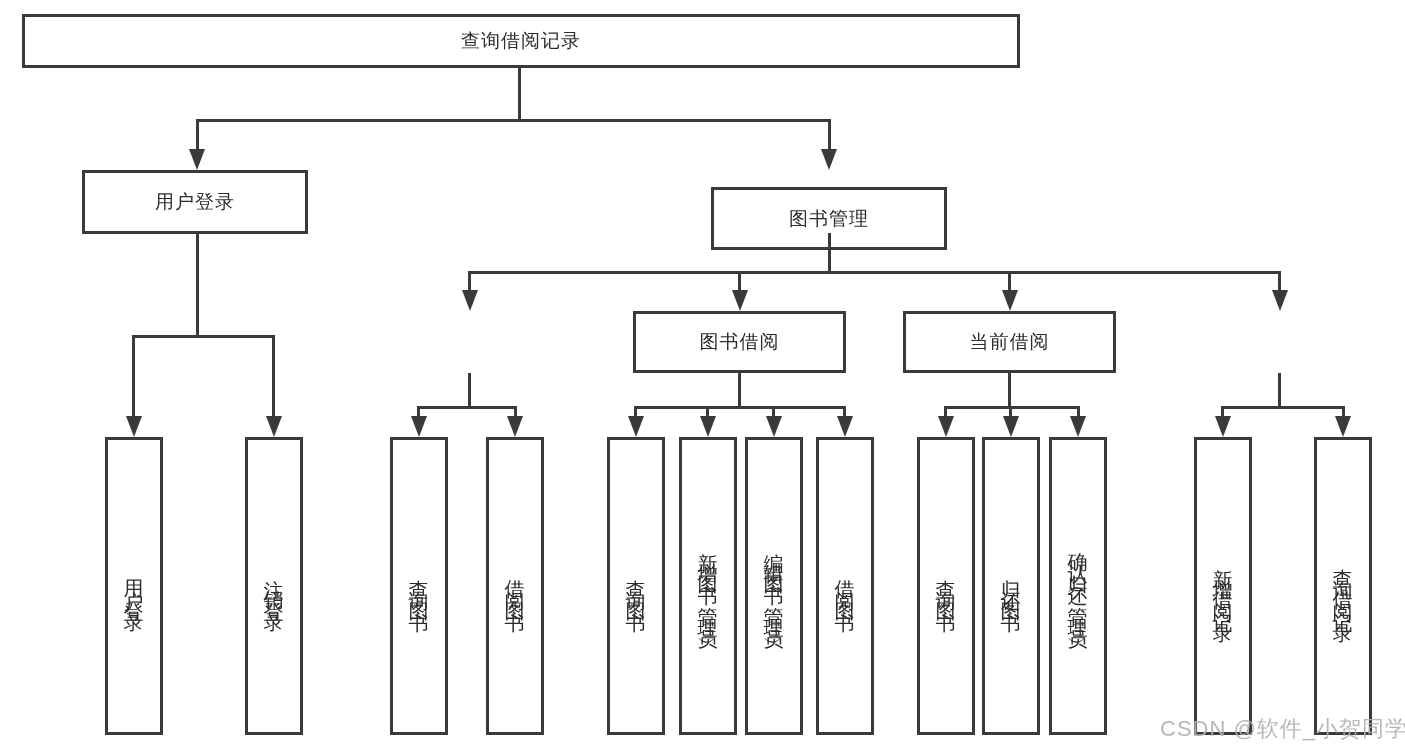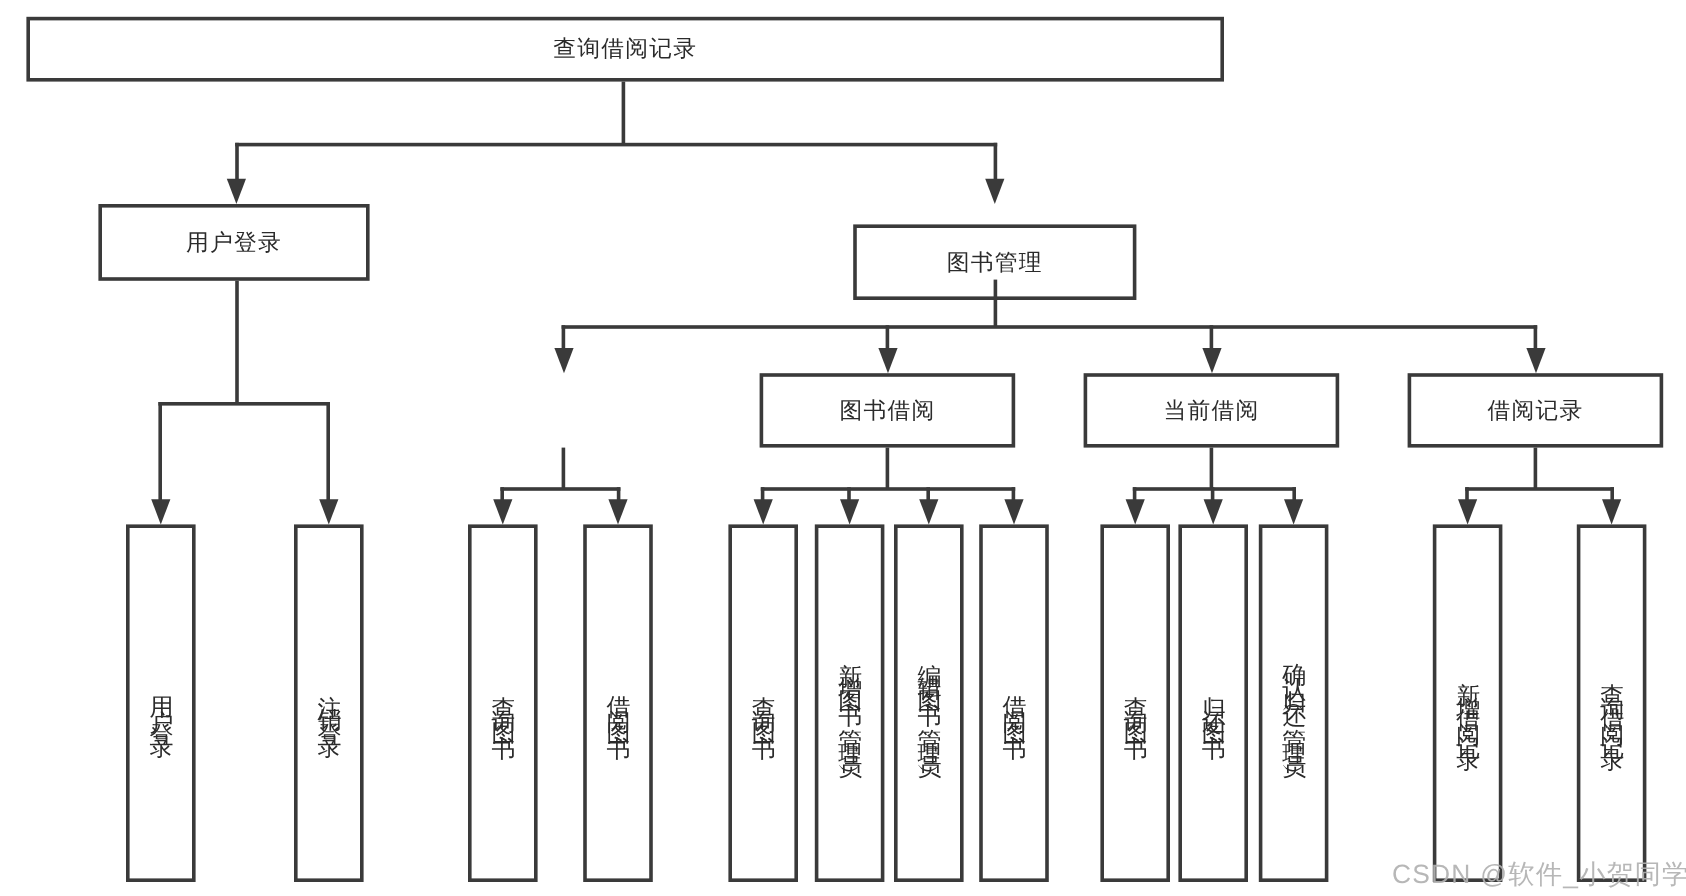--- a/index.html
+++ b/index.html
@@ -69,23 +69,20 @@
 
 
   <div class="box hbox" style="left:633px; top:311px; width:213px; height:62px;">
     <span>图书借阅</span>
   </div>
 
   <div class="box hbox" style="left:903px; top:311px; width:213px; height:62px;">
     <span>当前借阅</span>
   </div>
 
-  <div class="box hbox" style="left:1173px; top:311px; width:213px; height:62px;">
-    <span>借阅记录</span>
-  </div>
 
   <div class="box leaf" style="left:105px; top:437px; width:58px; height:298px;">
     <span class="vtext">用户登录</span>
   </div>
 
   <div class="box leaf" style="left:245px; top:437px; width:58px; height:298px;">
     <span class="vtext">注销登录</span>
   </div>
 
   <div class="box leaf" style="left:390px; top:437px; width:58px; height:298px;">

